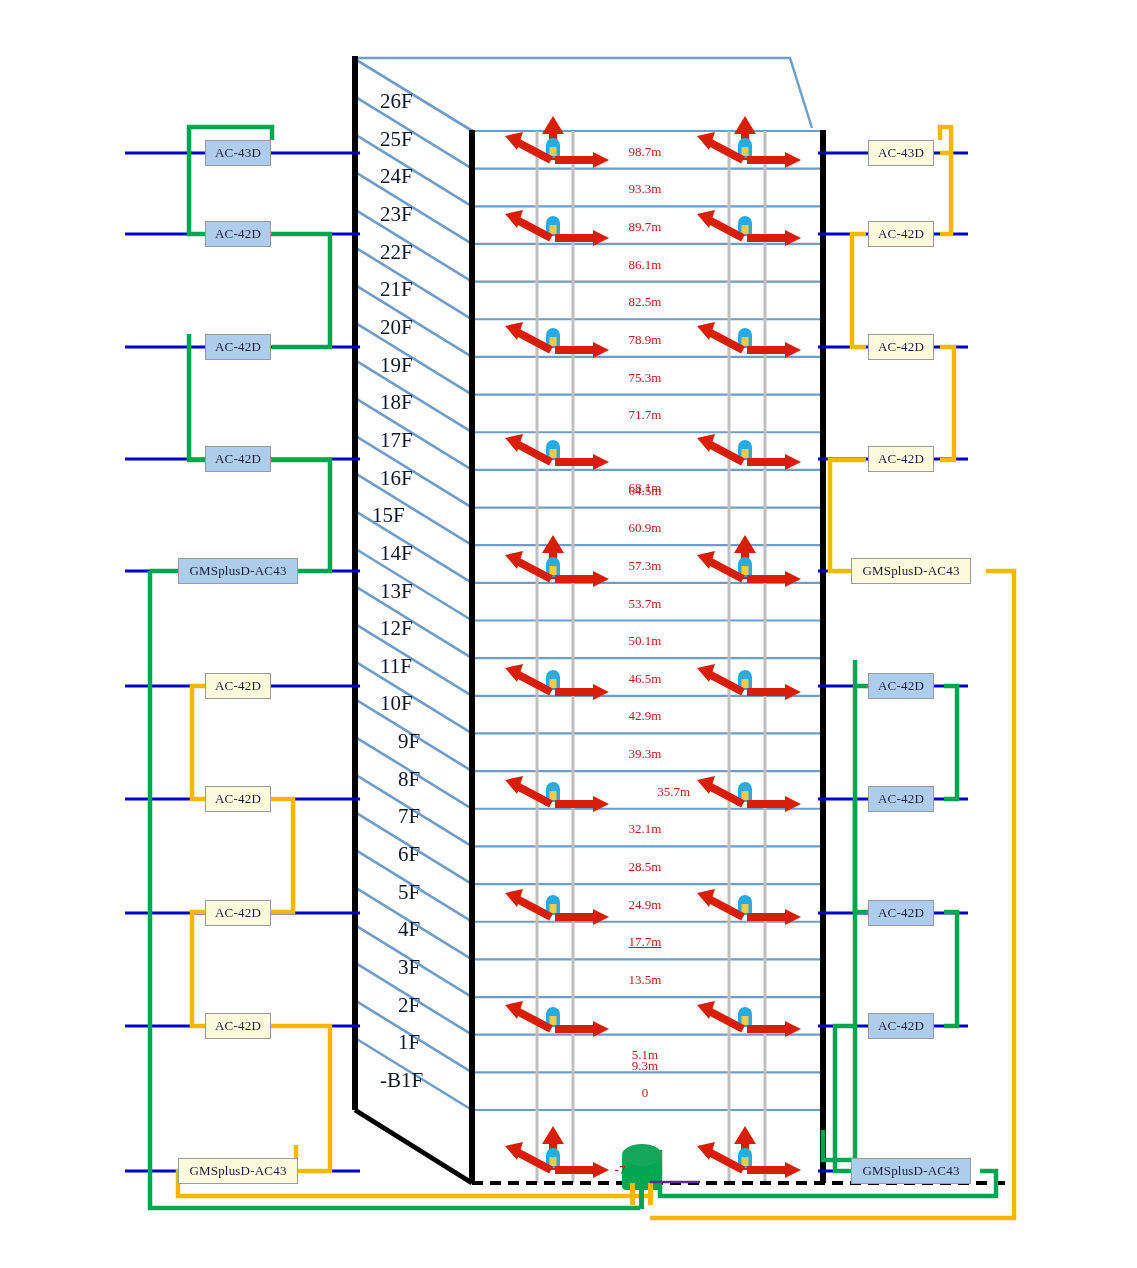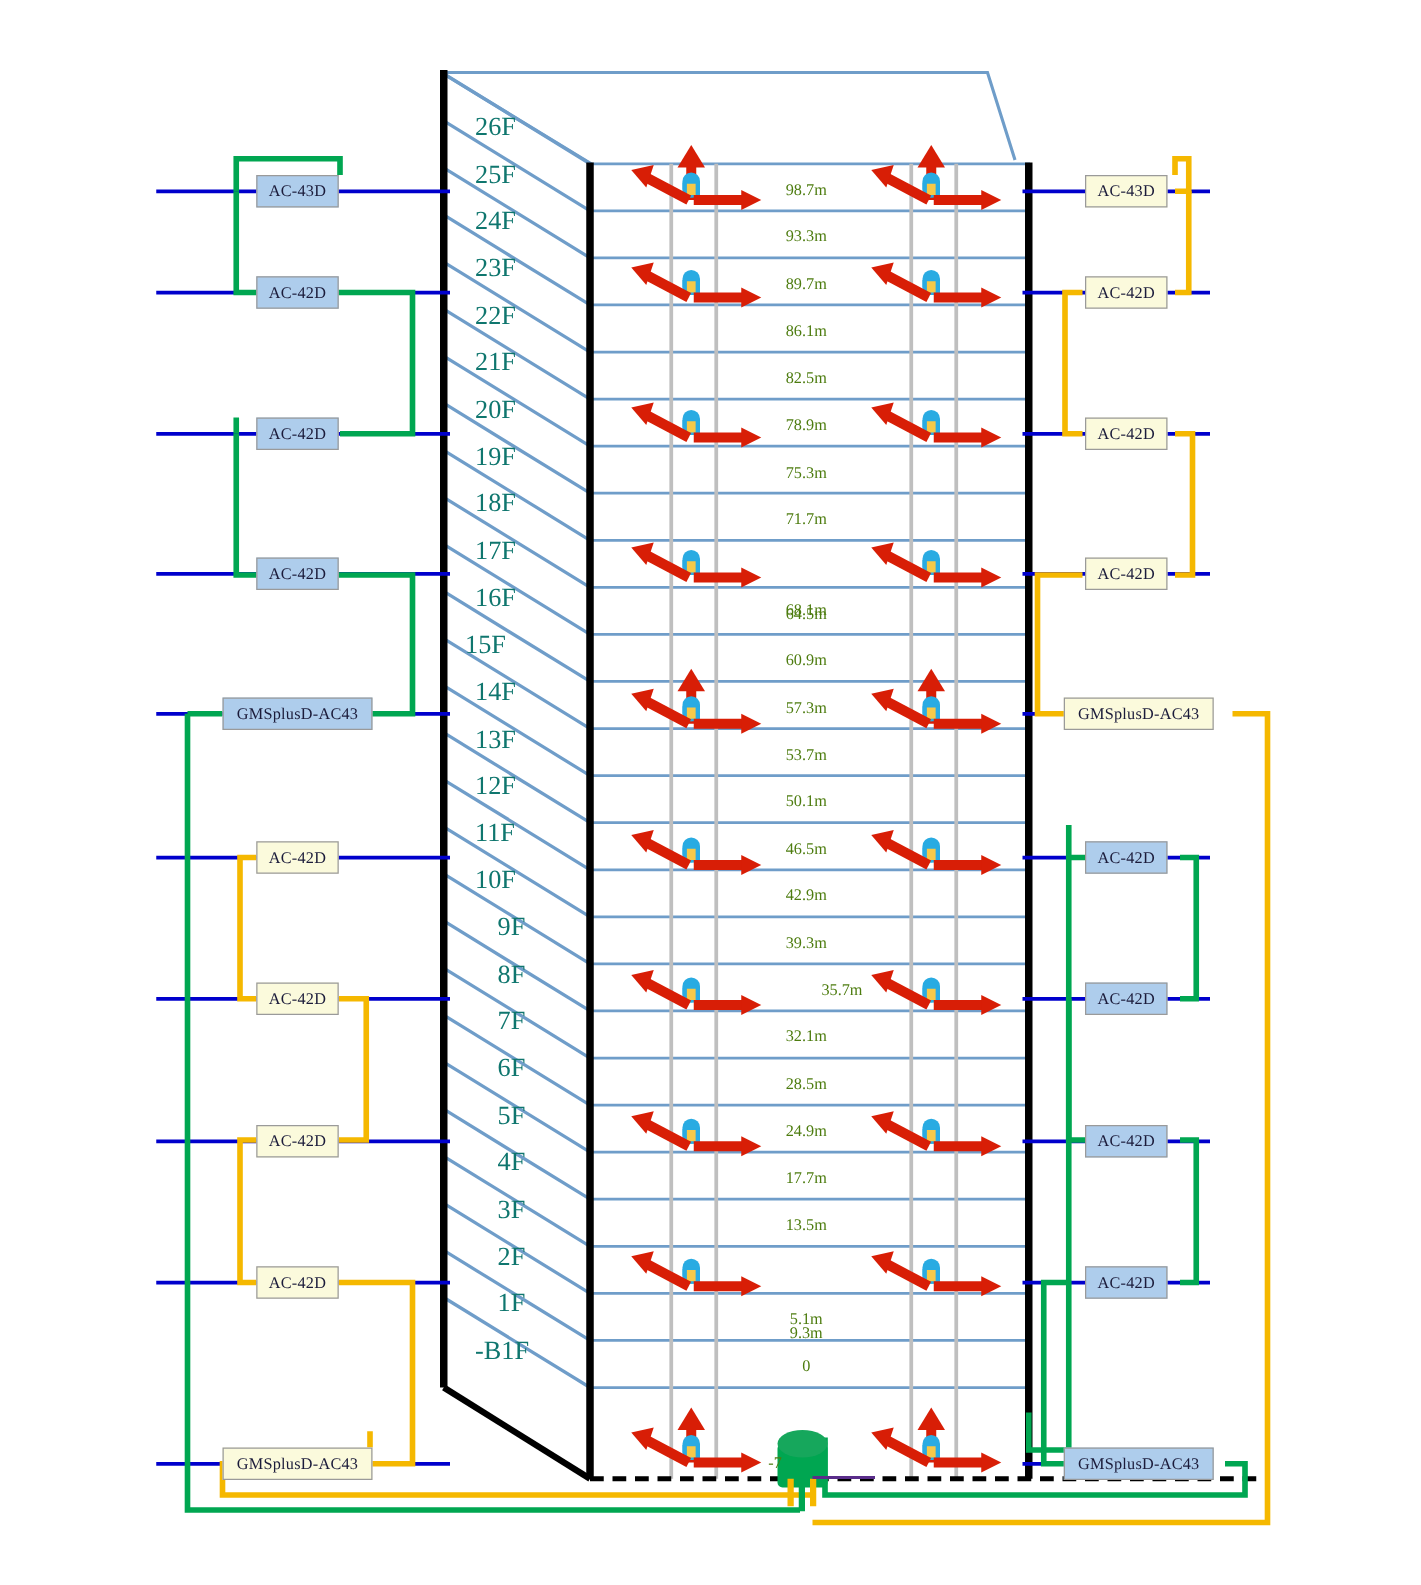--- a/index.html
+++ b/index.html
@@ -9,22 +9,22 @@
   svg#diagram{position:absolute;left:0;top:0;width:1137px;height:1268px;}
 
   .eq-box{position:absolute;box-sizing:border-box;border:1px solid #9a9a9a;
           height:26px;display:flex;align-items:center;justify-content:center;
           font-size:13px;color:#1b1b3a;white-space:nowrap;letter-spacing:.2px;}
   .eq-blue{background:#aecdec;}
   .eq-yellow{background:#fbfadc;}
   .eq-w-small{width:66px;}
   .eq-w-large{width:120px;}
 
-  .floor-label{position:absolute;font-size:21px;color:#0f766e;white-space:nowrap;}
-  .height-label{position:absolute;font-size:13px;color:#4d7c0f;white-space:nowrap;
+  .floor-label{position:absolute;font-size:21px;color:#0f172a;white-space:nowrap;}
+  .height-label{position:absolute;font-size:13px;color:#b91c1c;white-space:nowrap;
                 text-align:center;}
 </style>
 </head>
 <body>
 
 <div id="stage">
 
   <svg id="diagram" viewBox="0 0 1137 1268">
     <defs>
       <g id="ant2">
@@ -263,21 +263,21 @@
       <div class="height-label" style="left: 600px; top: 746.115px; width: 90px;">39.3m</div>
       <div class="floor-label" style="left: 398px; top: 766.769px;">8F</div>
       <div class="height-label" style="left: 600px; top: 783.769px; width: 90px; text-align: right;">35.7m</div>
       <div class="floor-label" style="left: 398px; top: 804.423px;">7F</div>
       <div class="height-label" style="left: 600px; top: 821.423px; width: 90px;">32.1m</div>
       <div class="floor-label" style="left: 398px; top: 842.077px;">6F</div>
       <div class="height-label" style="left: 600px; top: 859.077px; width: 90px;">28.5m</div>
       <div class="floor-label" style="left: 398px; top: 879.731px;">5F</div>
       <div class="height-label" style="left: 600px; top: 896.731px; width: 90px;">24.9m</div>
       <div class="floor-label" style="left: 398px; top: 917.385px;">4F</div>
-      <div class="height-label" style="left: 600px; top: 934.385px; width: 90px;">17.7m</div>
+      <div class="height-label" style="left: 600px; top: 934.385px; width: 90px; text-decoration: underline;">17.7m</div>
       <div class="floor-label" style="left: 398px; top: 955.038px;">3F</div>
       <div class="height-label" style="left: 600px; top: 972.038px; width: 90px;">13.5m</div>
       <div class="floor-label" style="left: 398px; top: 992.692px;">2F</div>
       <div class="height-label" style="left: 600px; top: 1009.69px; width: 90px; margin-top: 48px;">9.3m</div>
       <div class="floor-label" style="left: 398px; top: 1030.35px;">1F</div>
       <div class="height-label" style="left: 600px; top: 1047.35px; width: 90px;">5.1m</div>
       <div class="floor-label" style="left: 380px; top: 1068px;">-B1F</div>
       <div class="height-label" style="left: 600px; top: 1085px; width: 90px;">0</div>
       <div class="height-label" style="left: 590px; top: 1162px; width: 60px;">-7</div>
       <div class="eq-box eq-blue eq-w-small" style="top: 140px; left: 205px;">AC-43D</div>

